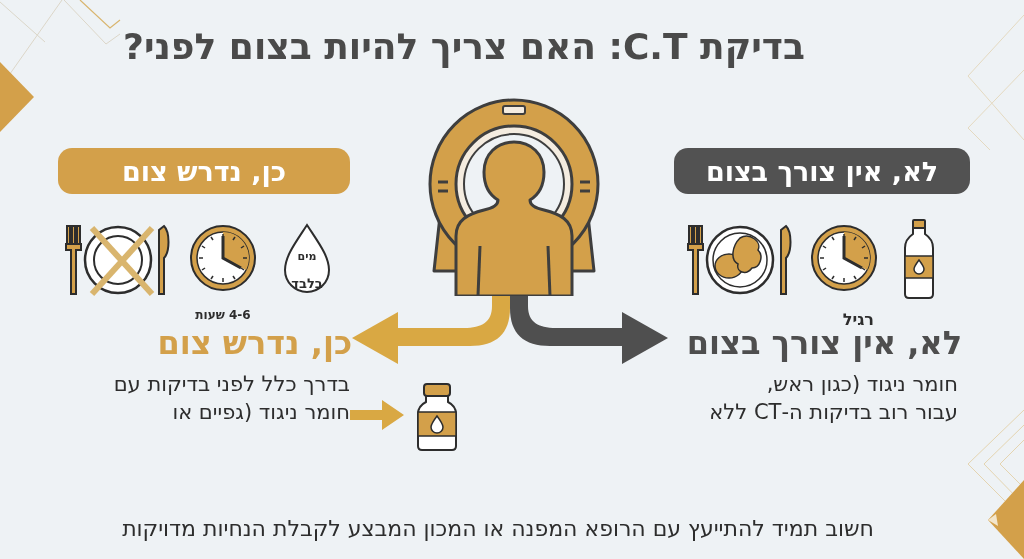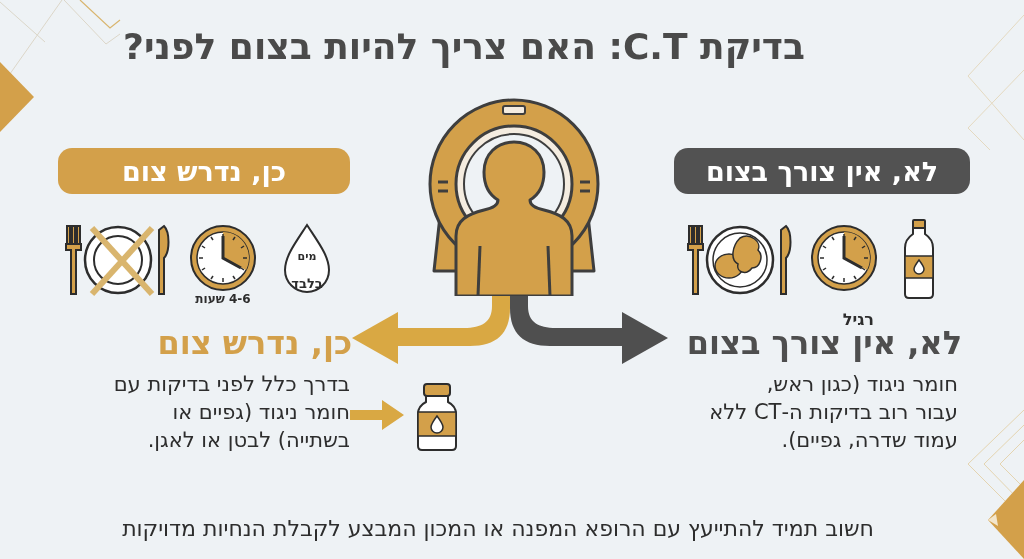--- a/index.html
+++ b/index.html
@@ -108,21 +108,21 @@
       <line x1="55" y1="22" x2="52" y2="24"></line>
     <line x1="55" y1="46" x2="52" y2="44"></line>
       <line x1="46" y1="55" x2="44" y2="52"></line>
     <line x1="22" y1="55" x2="24" y2="52"></line>
       <line x1="13" y1="46" x2="16" y2="44"></line>
     <line x1="13" y1="22" x2="16" y2="24"></line>
       <line x1="22" y1="13" x2="24" y2="16"></line>
   </g>
   <polyline points="34,12 34,34 52,44" fill="none" stroke="#2d2d2d" stroke-width="3"></polyline>
 </svg>
-<div class="caption" style="left:192px;top:292px;width:62px;text-align:center;font-size:12px;">4-6 שעות</div>
+<div class="caption" style="left:192px;top:308px;width:62px;text-align:center;font-size:12px;">4-6 שעות</div>
 
 <svg class="abs" style="left:282px;top:222px" width="50" height="72" viewBox="0 0 50 72">
   <path d="M25,3 C36,20 47,34 47,48 A22,22 0 0 1 3,48 C3,34 14,20 25,3 Z" fill="#fff" stroke="#2d2d2d" stroke-width="2"></path>
 </svg>
 <div class="caption" style="left:282px;top:250px;width:50px;text-align:center;font-size:11px;">מים</div>
 <div class="caption" style="left:282px;top:268px;width:50px;text-align:center;font-size:13px;margin-top:8px;">בלבד</div>
 
 <svg class="abs" style="left:684px;top:222px" width="112" height="76" viewBox="0 0 112 76">
   <g fill="#d3a04a" stroke="#2d2d2d" stroke-width="2">
     <rect x="5" y="4" width="3" height="20"></rect>
@@ -189,34 +189,32 @@
 
 <svg class="abs" style="left:340px;top:296px" width="340" height="80" viewBox="0 0 340 80">
   <path d="M152,0 h18 v12 c0,26 -14,38 -40,38 H58 v18 L12,42 L58,16 v16 h66 c18,0 28,-6 28,-22z" fill="#d9a843"></path>
   <path d="M170,0 h18 v10 c0,16 10,22 28,22 h66 v-16 l46,26 l-46,26 v-18 H210 c-26,0 -40,-12 -40,-38z" fill="#4f4f4f"></path>
 </svg>
 
 <div class="heading gold">כן, נדרש צום</div>
 <div class="body-text left">
   <div>בדרך כלל לפני בדיקות עם</div>
   <div><b>חומר ניגוד</b><span> (גפיים או</span></div>
-  <div>בשתייה) לבטן או לאגן.</div>
 </div>
 
 <svg class="abs" style="left:350px;top:398px" width="56" height="34" viewBox="0 0 56 34">
   <path d="M0,12 h32 v-10 l22,15 l-22,15 v-10 h-32z" fill="#d9a843"></path>
 </svg>
 
 <svg class="abs" style="left:416px;top:382px" width="42" height="70" viewBox="0 0 42 70">
   <rect x="8" y="2" width="26" height="12" rx="3" fill="#d3a04a" stroke="#2d2d2d" stroke-width="2"></rect>
   <path d="M10,14 h22 v6 c4,2 8,6 8,12 v32 c0,3 -2,4 -4,4 h-30 c-2,0 -4,-1 -4,-4 v-32 c0,-6 4,-10 8,-12z" fill="#fff" stroke="#2d2d2d" stroke-width="2"></path>
   <rect x="2" y="30" width="38" height="24" fill="#d3a04a" stroke="#2d2d2d" stroke-width="1.5"></rect>
   <path d="M21,34 c3,4 6,8 6,11 a6,6 0 0 1 -12,0 c0,-3 3,-7 6,-11z" fill="#fff" stroke="#2d2d2d" stroke-width="1.5"></path>
 </svg>
 
 <div class="heading dark">לא, אין צורך בצום</div>
 <div class="body-text right">
   <div>חומר ניגוד (כגון ראש,</div>
   <div>עבור רוב בדיקות ה-CT ללא</div>
-  <div>עמוד שדרה, גפיים).</div>
 </div>
 
 <div class="footer">חשוב תמיד להתייעץ עם הרופא המפנה או המכון המבצע לקבלת הנחיות מדויקות</div>
 
 </body></html>

